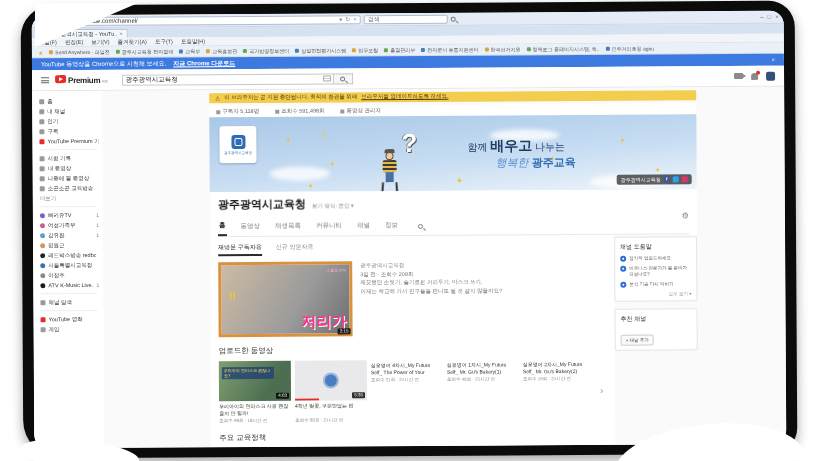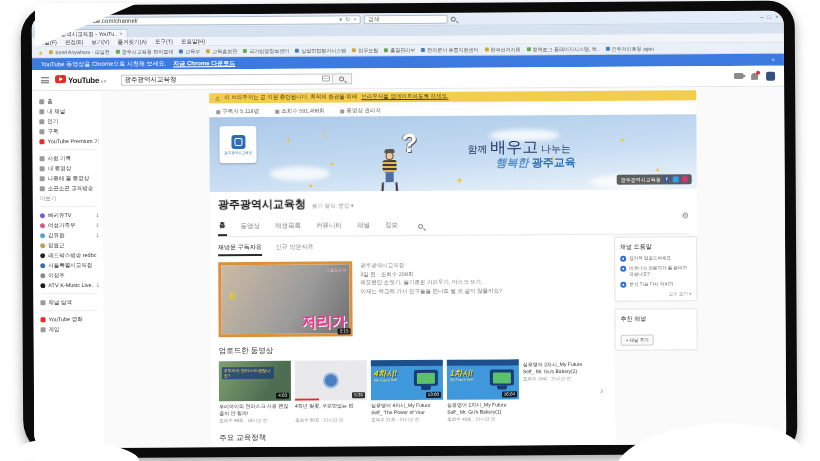--- a/index.html
+++ b/index.html
@@ -104,23 +104,23 @@
   .statsrow .s { display:flex; align-items:center; gap:2px; }
   .statsrow .si { width:4px; height:4px; background:#9a9a9a; }
 
   
   .banner { height:84px; position:relative; overflow:hidden;
     background:linear-gradient(175deg,#a9c8e8 0%,#c6dcf2 55%,#eef5fb 100%); }
   .cloud { position:absolute; background:rgba(255,255,255,.8); border-radius:50%; filter:blur(2px); }
   .bstar { position:absolute; color:#f0c42e; font-size:7px; }
   .bmoon { position:absolute; color:#f0c42e; font-size:10px; transform:rotate(-15deg); }
   .slogan { position:absolute; left:258px; top:22px; color:#1f3864; font-size:10px; white-space:nowrap; }
-  .slogan .em { font-size:16px; font-weight:normal; }
+  .slogan .em { font-size:14px; font-weight:bold; }
   .slogan2 { position:absolute; left:286px; top:40px; font-size:11px; white-space:nowrap; }
-  .slogan2 .em { color:#5a8fd0; font-style:italic; font-weight:bold; }
+  .slogan2 .em { color:#5a8fd0; font-style:italic; font-weight:normal; }
   .slogan2 .rest { color:#2e6db4; font-weight:bold; }
   .ch-logo-card { position:absolute; left:10px; top:9px; width:37px; height:37px; background:#fff;
     border-radius:3px; box-shadow:0 1px 2px rgba(0,0,0,.25); display:flex; flex-direction:column;
     align-items:center; justify-content:center; gap:2px; }
   .ch-logo-card .emb { width:14px; height:14px; border-radius:3px; background:#2e6db4; position:relative; }
   .ch-logo-card .emb::after { content:""; position:absolute; inset:3px; border:1px solid #fff; border-radius:2px; }
   .ch-logo-card .t { font-size:3.5px; color:#2e6db4; }
   .figure { position:absolute; left:160px; top:18px; width:60px; height:60px; }
   .figure .q { position:absolute; left:32px; top:-6px; font-size:26px; font-weight:bold; color:#fff;
     text-shadow:1px 1px 0 #555, -1px 0 0 #777; }
@@ -303,21 +303,21 @@
     <div class="promobar">
       <span>YouTube 동영상을 Chrome으로 시청해 보세요.</span>
       <span class="lnk">지금 Chrome 다운로드</span>
       <span class="x">×</span>
     </div>
 
     <div class="masthead">
       <span class="burger"></span>
       <span class="logo">
         <span class="play"></span>
-        <span class="word">YouTube</span>
+        <span class="word">Premium</span>
         <sup>KR</sup>
       </span>
       <span class="ytsearch">
         <input value="광주광역시교육청" style="">
         <span class="kbd"></span>
       </span>
       <span class="searchbtn">
         <span class="mag"></span>
       </span>
       <span class="mast-right">
@@ -536,42 +536,24 @@
               <div class="card">
                 <div class="cthumb ct2">
                   <span class="emblem"></span>
                   <span class="prog"></span>
                   <span class="dur">5:35</span>
                 </div>
                 <div class="ctitle">4학년 벚꽃, 구분만없는 법</div>
                 <div class="cmeta">조회수 80회 · 21시간 전</div>
               </div>
               <div class="card">
-                <div class="cthumb ctb">
-                  <span class="strip"></span>
-                  <span class="num">4차시!</span>
-                  <span class="sub">My Future Self</span>
-                  <span class="monitor">
-                      <span class="scr"></span>
-                    </span>
-                  <span class="dur">13:00</span>
-                </div>
                 <div class="ctitle">실용영어 4차시_My Future Self_ The Power of Your Mindse...</div>
                 <div class="cmeta">조회수 21회 · 21시간 전</div>
               </div>
               <div class="card">
-                <div class="cthumb ctb">
-                  <span class="strip"></span>
-                  <span class="num">1차시!</span>
-                  <span class="sub">My Future Self</span>
-                  <span class="monitor">
-                      <span class="scr"></span>
-                    </span>
-                  <span class="dur">16:04</span>
-                </div>
                 <div class="ctitle">실용영어 1차시_My Future Self_ Mr. Gu's Bakery(1)</div>
                 <div class="cmeta">조회수 46회 · 21시간 전</div>
               </div>
               <div class="card">
                 <div class="ctitle">실용영어 2차시_My Future Self_ Mr. Gu's Bakery(2)</div>
                 <div class="cmeta">조회수 19회 · 21시간 전</div>
               </div>
               <span class="next-arrow">›</span>
             </div>
 

